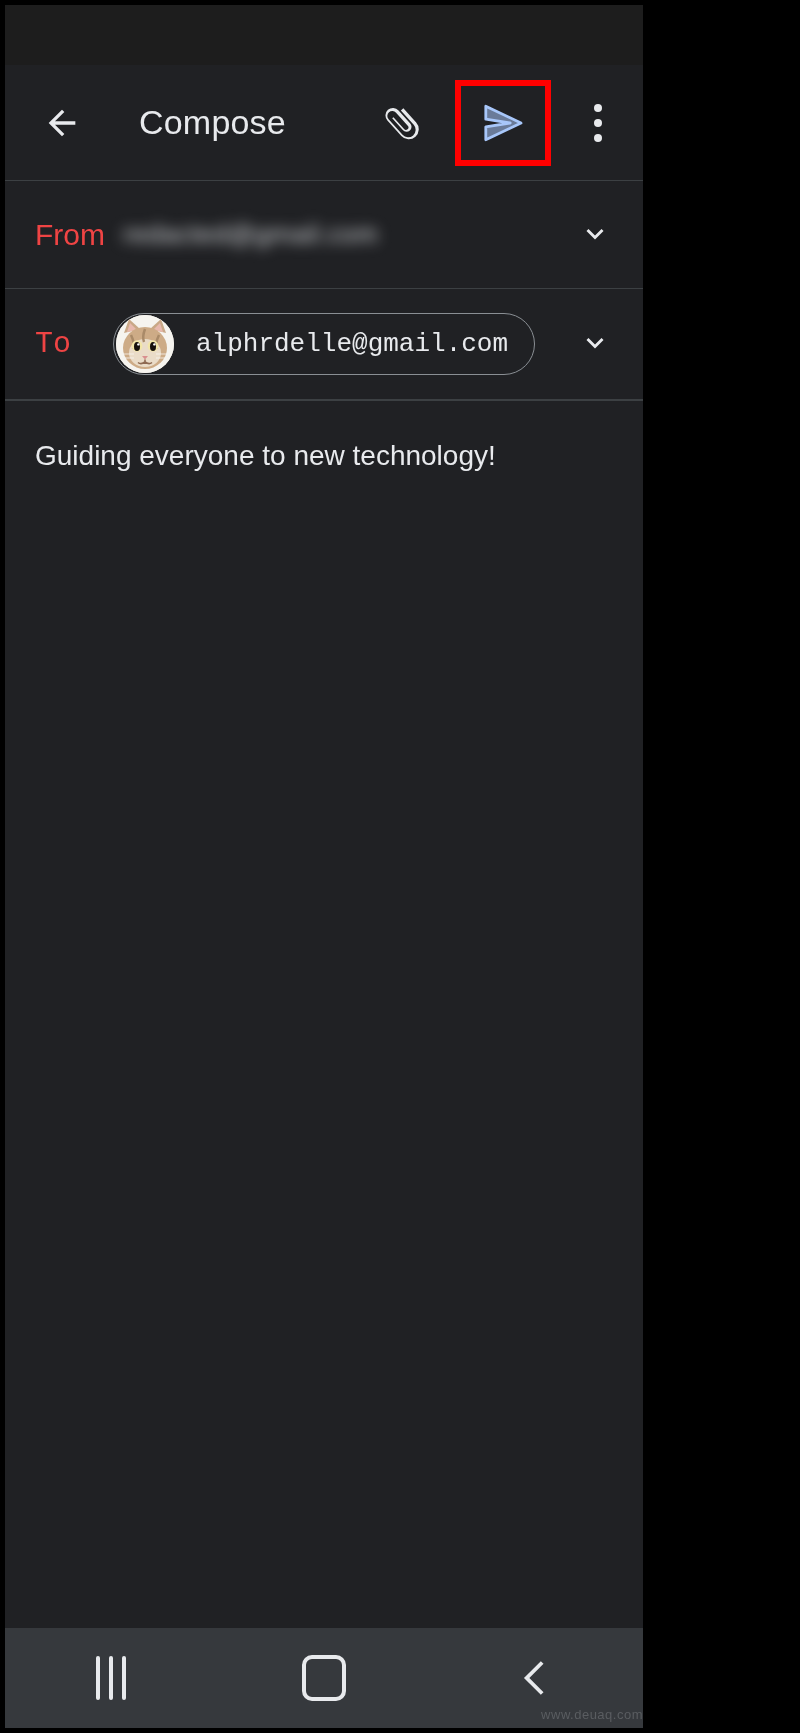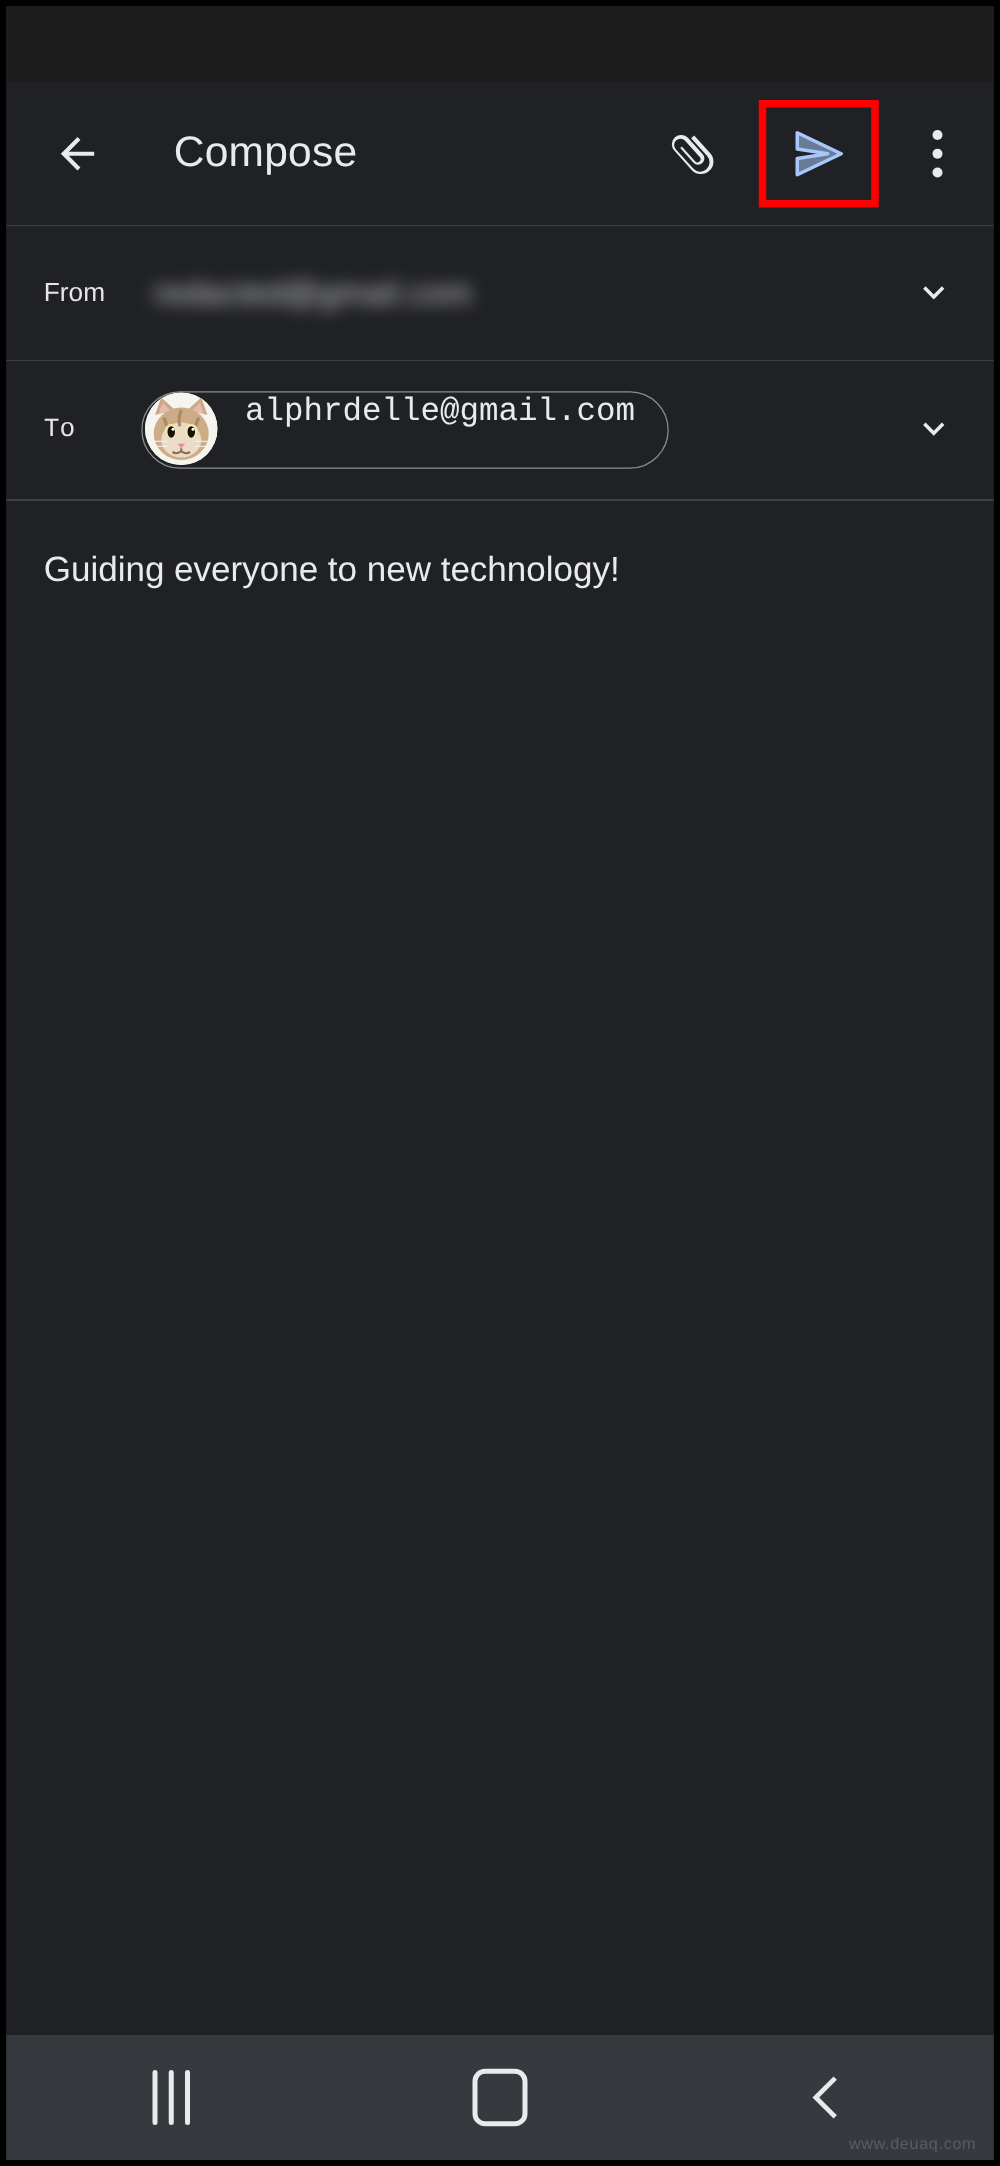--- a/index.html
+++ b/index.html
@@ -12,21 +12,21 @@
   }
   #phone {
     position:relative;
     width:800px; height:1733px;
     background:#000;
   }
   
   #app {
     position:absolute;
     left:5px; top:5px;
-    width:790px; height:1723px;
+    width:638px; height:1723px;
     background:#202124;
     display:flex; flex-direction:column;
   }
 
   
   .statusbar {
     height:60px;
     background:#1d1d1d;
     flex:0 0 auto;
   }
@@ -104,22 +104,22 @@
     align-items:center;
     padding:0 26px 0 30px;
     background:#202124;
     position:relative;
   }
   .field-row.from { height:107px; }
   .field-row.to   { height:110px;font-family:Liberation Mono, monospace; }
   .field-row.subject { height:104px; }
 
   .field-label {
-    font-size:21px;
-    color:#e5e5e5;
+    font-size:30px;
+    color:#ef4444;
     width:82px;
     flex:0 0 auto;
   }
   .field-value {
     flex:1 1 auto;
     font-size:27px;
     color:#e8eaed;
     display:flex;
     align-items:center;
     min-width:0;
@@ -137,21 +137,21 @@
     width:44px; height:44px;
     flex:0 0 auto;
     display:flex; align-items:center; justify-content:center;
     margin-left:10px;
     cursor:pointer;
   }
 
   
   .chip {
     display:inline-flex;
-    align-items:flex-start;
+    align-items:center;
     height:62px;
     border:1px solid #8a8f94;
     border-radius:34px;
     padding:0 26px 0 2px;
     margin-left:-4px;
     background:transparent;
     cursor:pointer;
   }
   .chip-avatar {
     width:58px; height:58px;
@@ -212,21 +212,21 @@
     background:#e8eaed;
     border-radius:2px;
   }
   .home-glyph {
     width:44px; height:46px;
     border:4px solid #e8eaed;
     border-radius:10px;
   }
   .watermark {
     position:absolute;
-    right:14px; bottom:6px;
+    right:0; bottom:6px;
     font-size:13px;
     color:#5a5d61;
     letter-spacing:.5px;
     user-select:none;
   }
 </style>
 </head>
 <body>
 
 <div id="phone">

